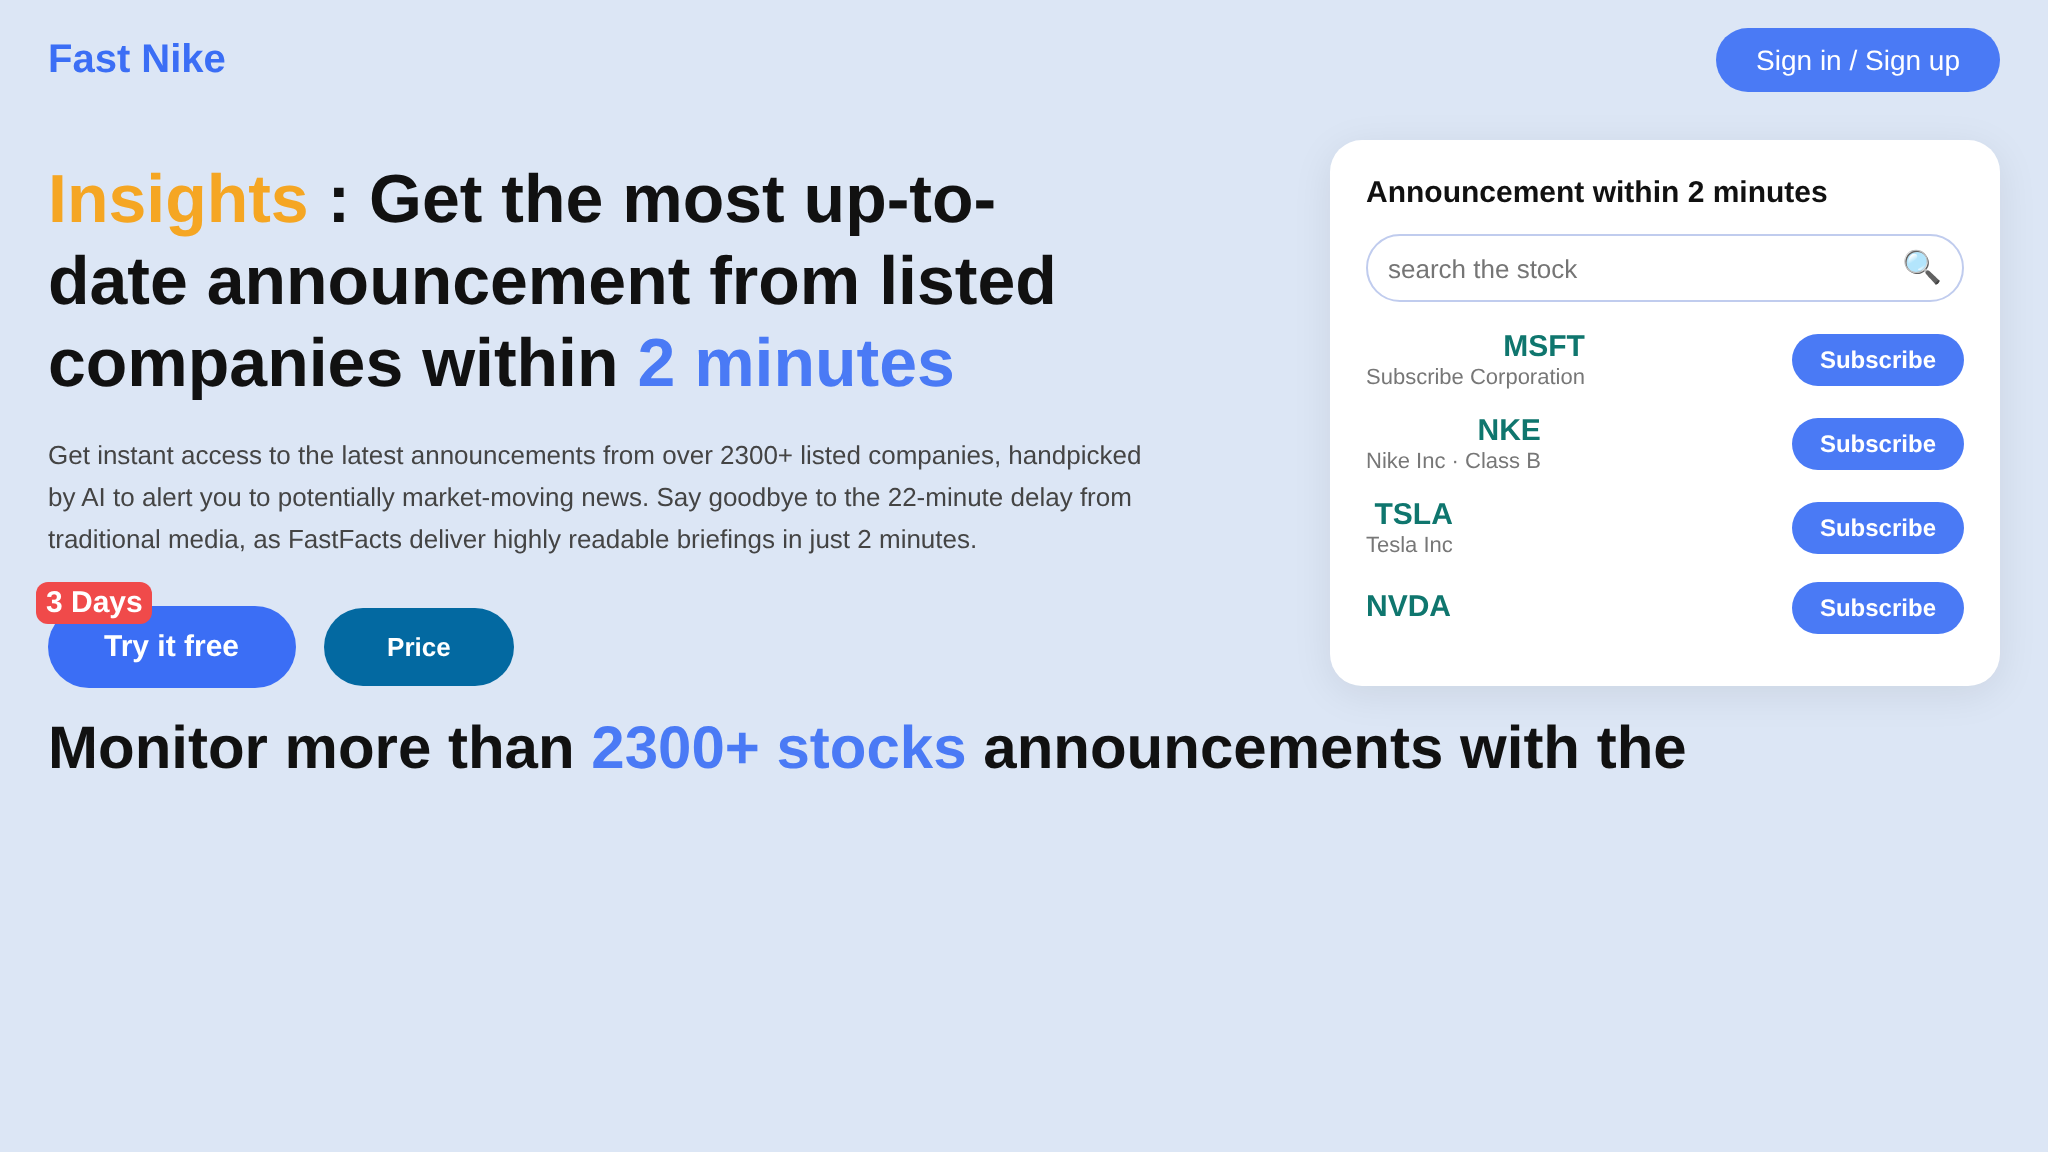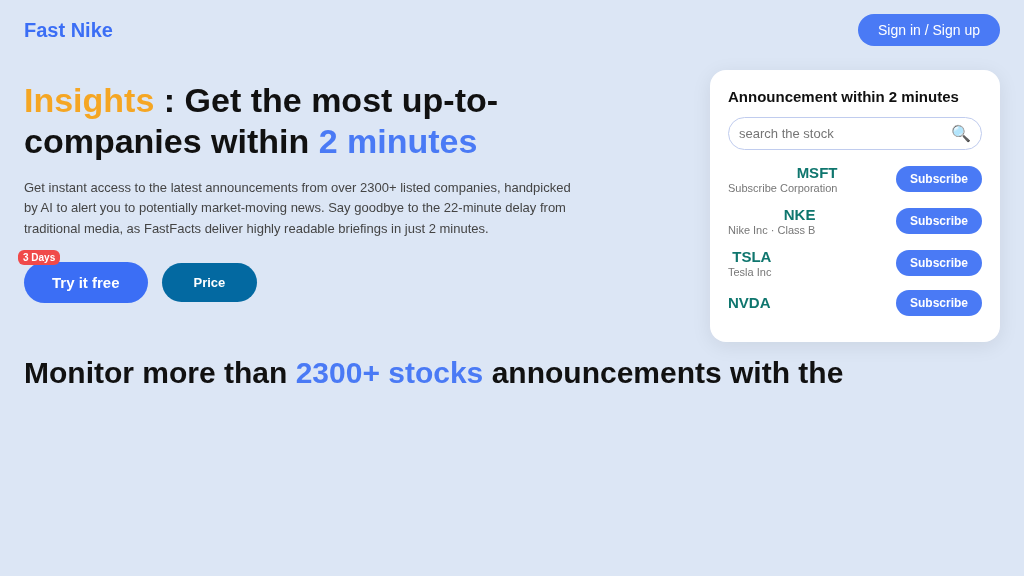--- a/index.html
+++ b/index.html
@@ -91,21 +91,21 @@
       gap: 14px;
       margin-top: 22px;
       position: relative;
     }
     .badge-days {
       position: absolute;
       top: -12px;
       left: -6px;
       background-color: #f04a4a;
       color: #fff;
-      font-size: 10px;
+      font-size: 15px;
       font-weight: 700;
       padding: 2px 5px;
       border-radius: 6px;
       z-index: 1;
     }
     .try-free-btn {
       background-color: #3b6ef5;
       color: #fff;
       border: none;
       border-radius: 24px;
@@ -134,21 +134,21 @@
       font-size: 30px;
       font-weight: 800;
       color: #111;
     }
     .bottom-teaser-blue {
       color: #4a7af5;
     }
 
     
     .right-card {
-      width: 290px;
+      width: 335px;
       background: #fff;
       border-radius: 16px;
       padding: 18px 18px 14px 18px;
       flex-shrink: 0;
       box-shadow: 0 4px 20px rgba(0,0,0,0.08);
     }
     .card-title {
       font-size: 15px;
       font-weight: 700;
       color: #111;
@@ -212,20 +212,23 @@
   <button class="sign-in-btn">Sign in / Sign up</button>
 </div>
 
 <div class="main">
 
   <div class="left">
     <div class="headline-line2">
       <span class="insights-word">Insights</span><span class="headline-rest"> : Get the most up-to-</span>
     </div>
     <div class="headline-line3">
+      <span>date announcement from listed</span>
+    </div>
+    <div class="headline-line3">
       <span>companies within </span><span class="minutes-word">2 minutes</span>
     </div>
 
     <div class="subtext">Get instant access to the latest announcements from over 2300+ listed companies, handpicked by AI to alert you to potentially market-moving news. Say goodbye to the 22-minute delay from traditional media, as FastFacts deliver highly readable briefings in just 2 minutes.</div>
 
     <div class="cta-row">
       <div style="position:relative;">
         <span class="badge-days">3 Days</span>
         <button class="try-free-btn">Try it free</button>
       </div>

